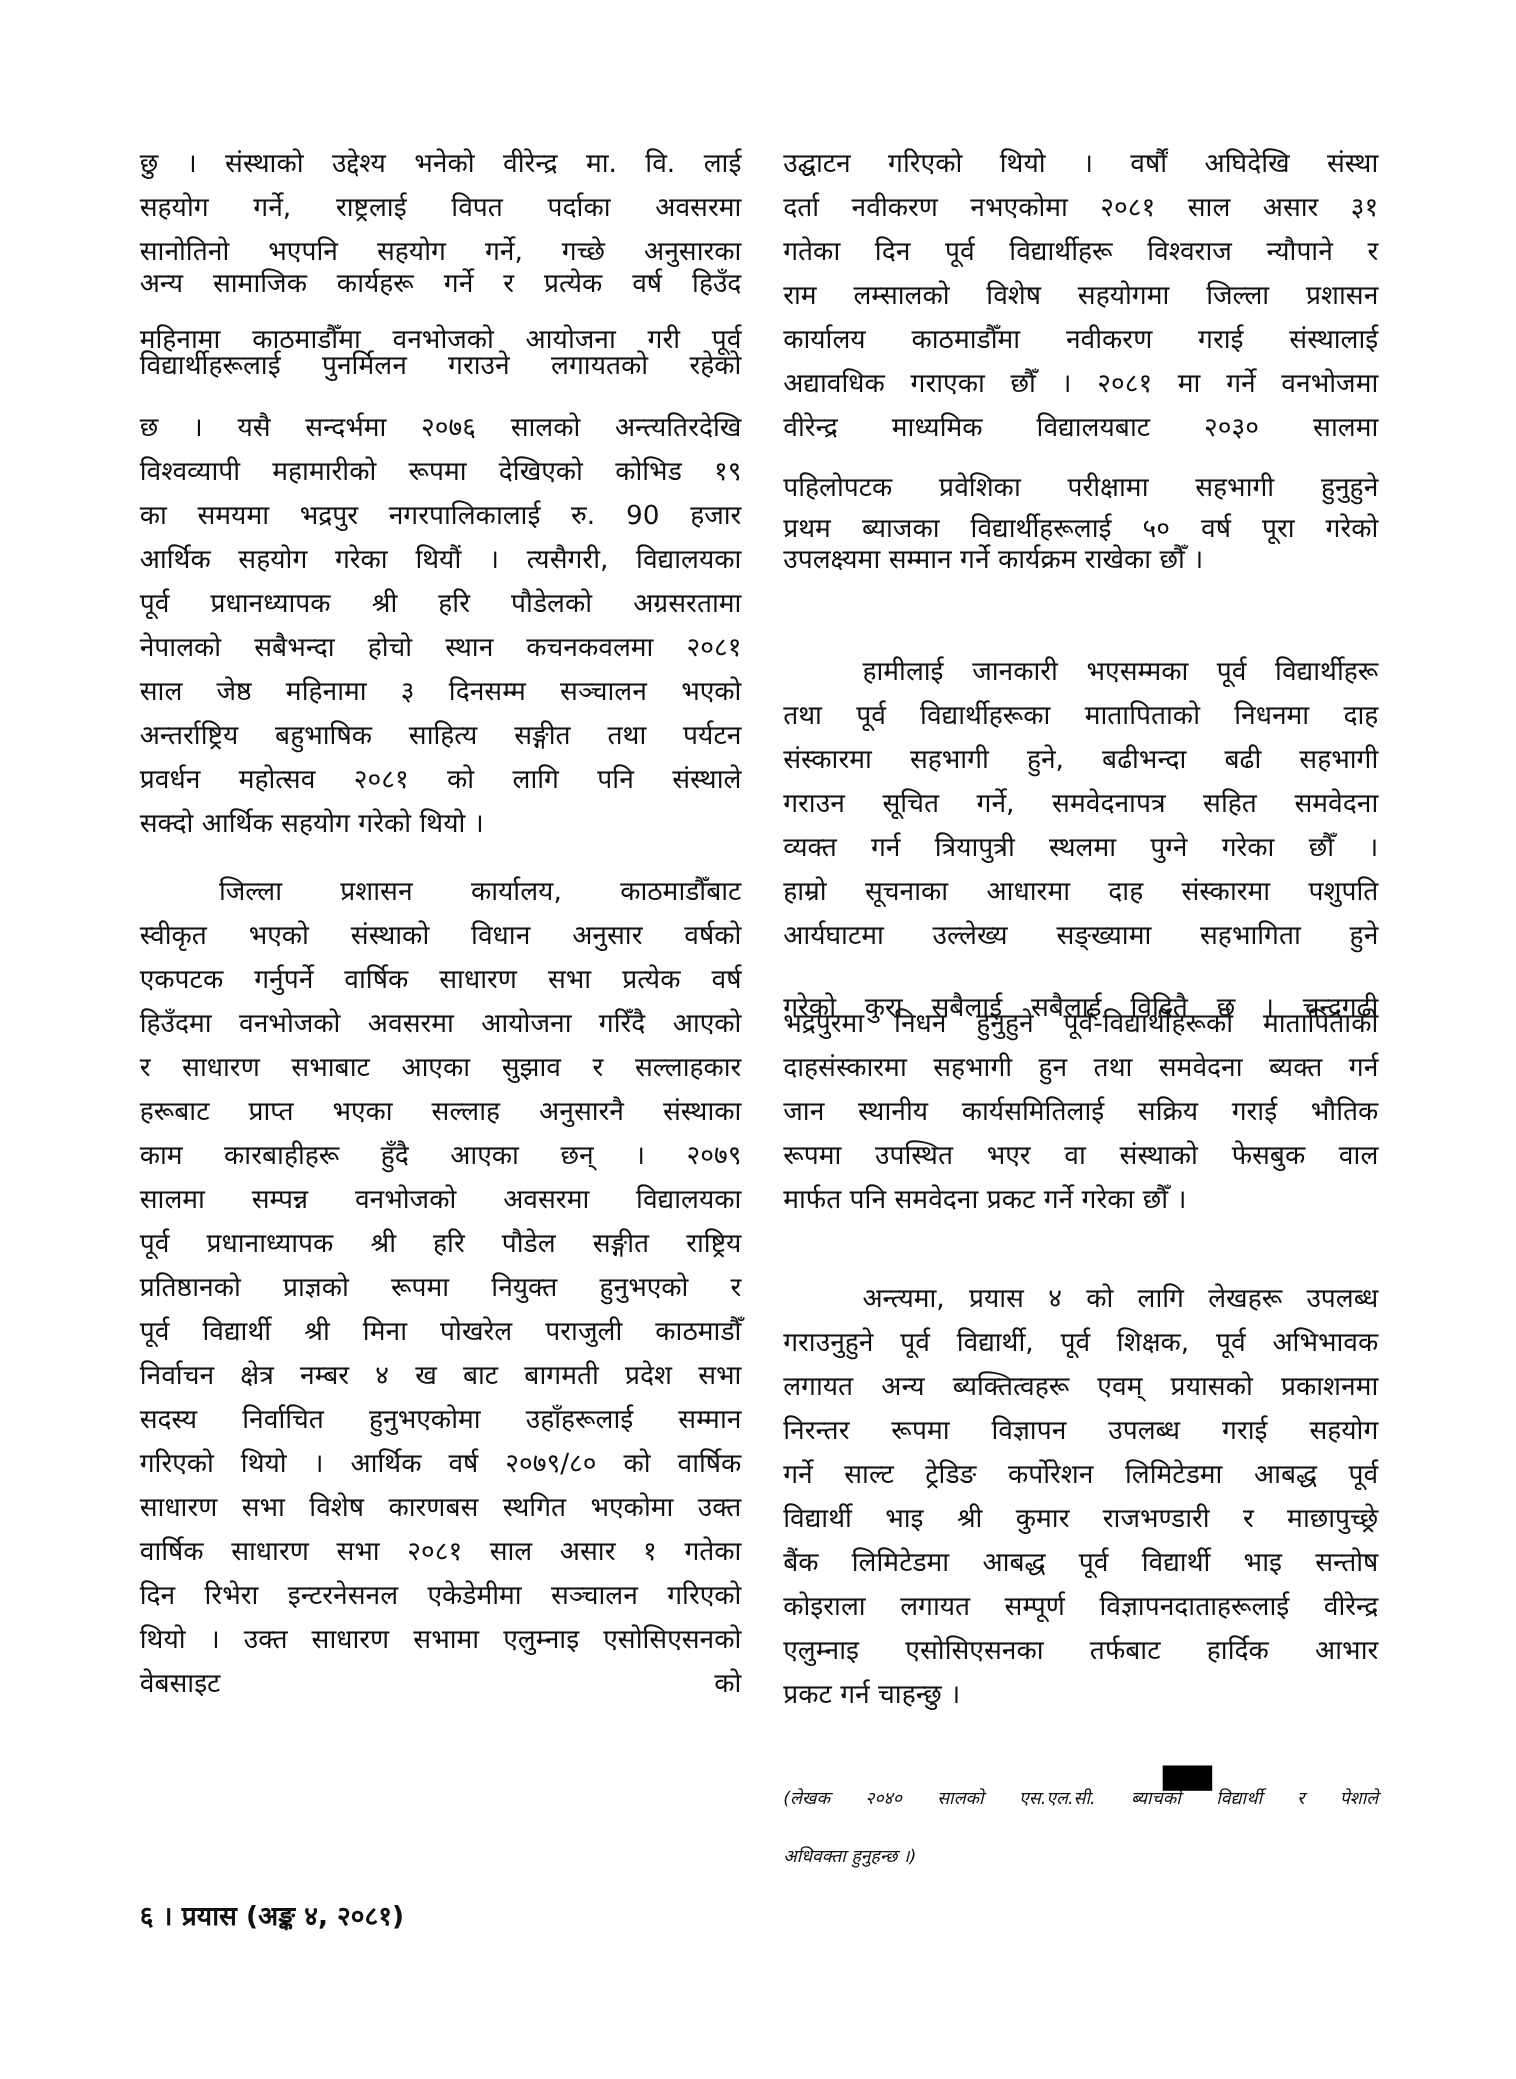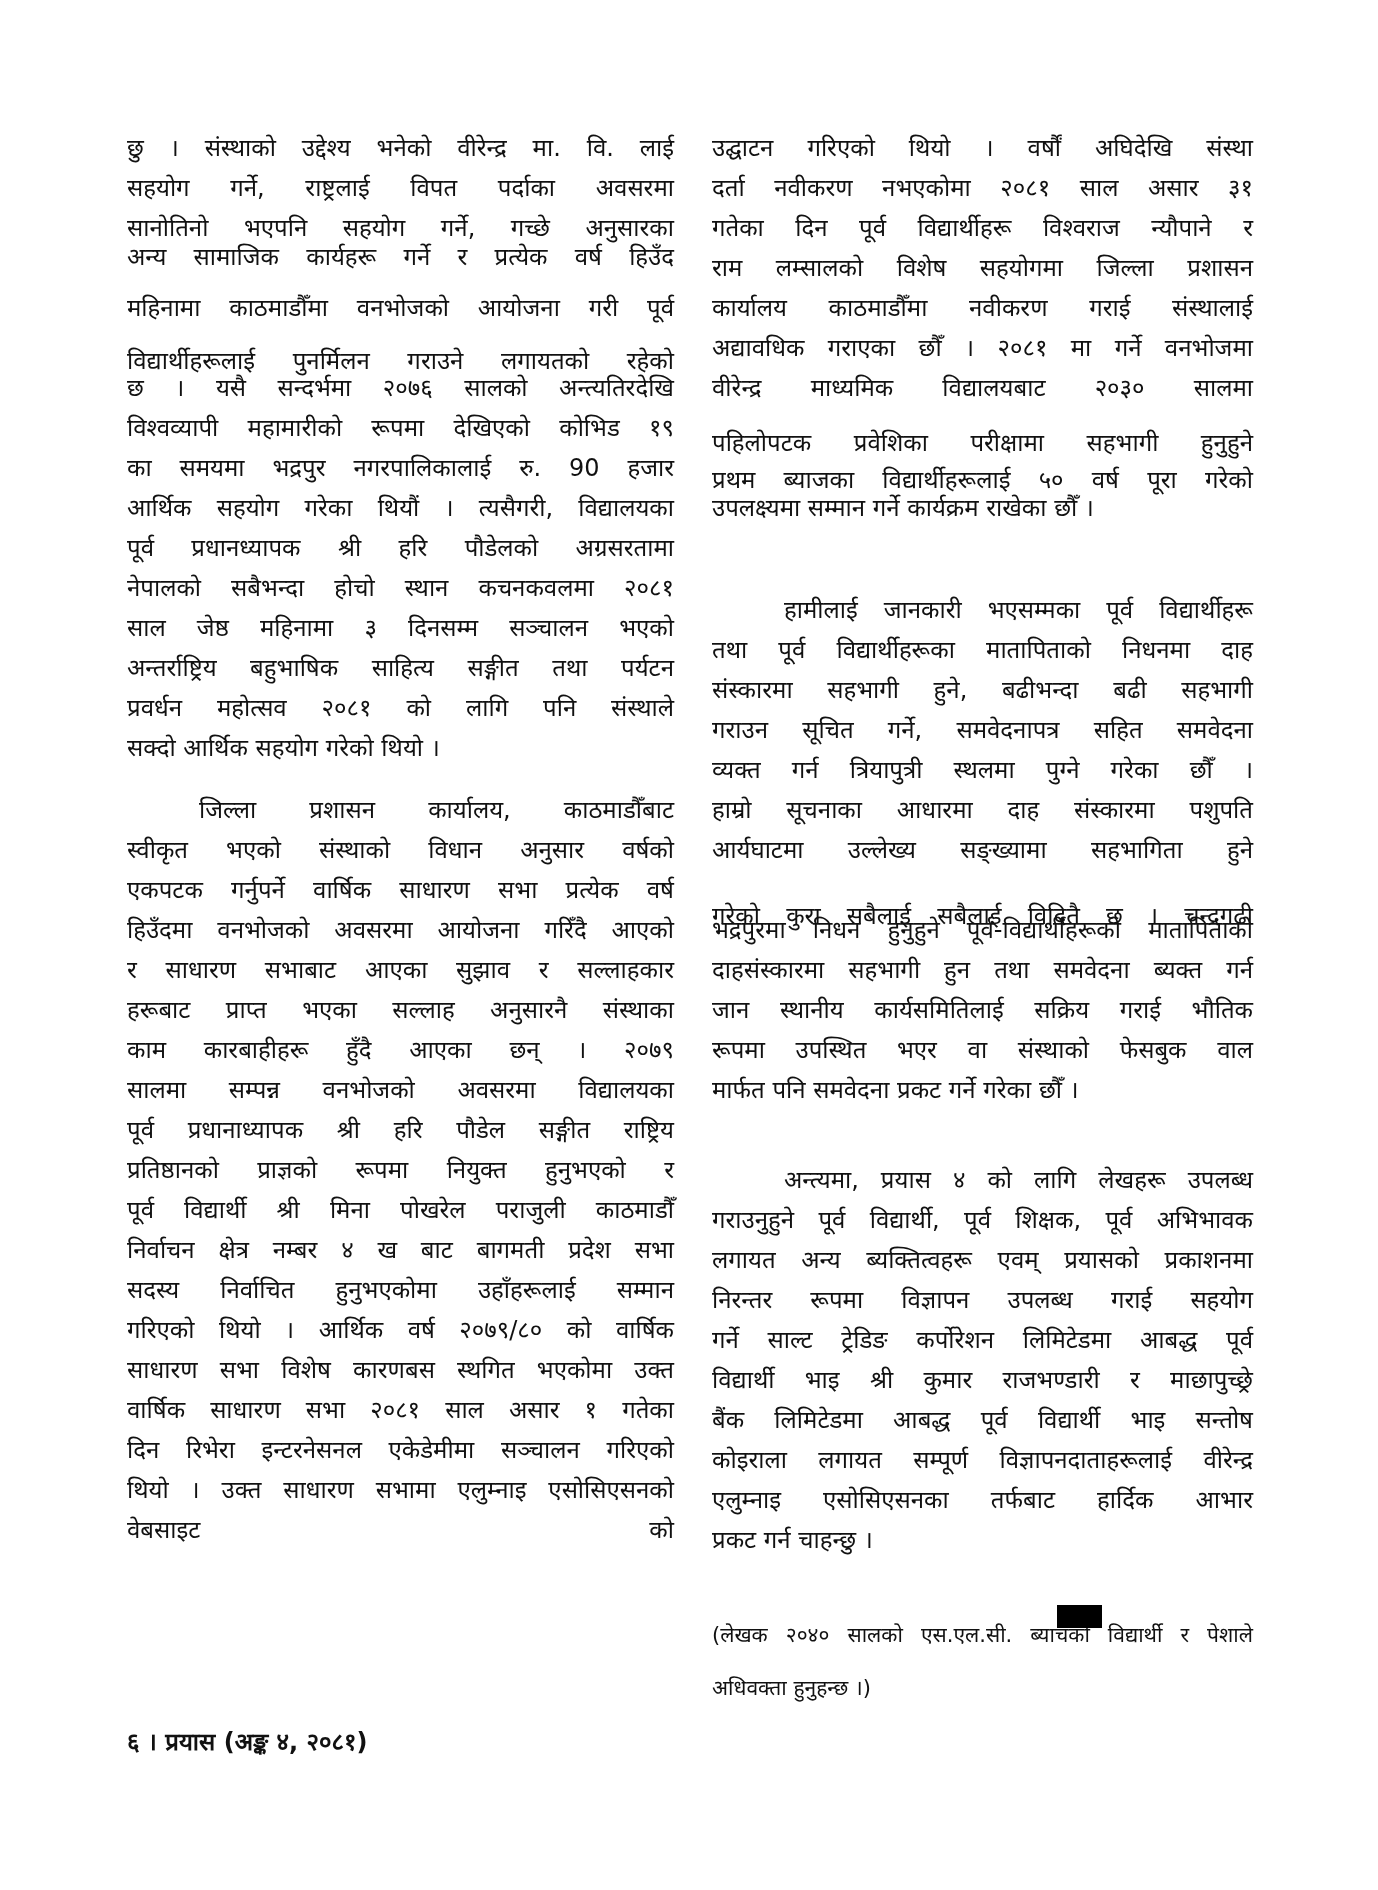--- a/index.html
+++ b/index.html
@@ -7,36 +7,36 @@
          font-family:"DejaVu Sans", "Liberation Sans", sans-serif; color:#111; }
   .page { position:absolute; left:0; top:0; width:1378px; height:1890px; background:#fff; }
   .col { position:absolute; top:0; }
   .col-left { left:127px; width:547px; }
   .col-right { left:712px; width:541px; }
   .line { position:absolute; left:0; right:0; height:40px; font-size:24px; line-height:40px;
           white-space:nowrap; text-align:justify; text-align-last:justify; letter-spacing:0; }
   .line.last { text-align-last:left; }
   .line.indent { padding-left:72px; box-sizing:border-box; }
   .url { font-family:"DejaVu Serif", "Liberation Serif", serif; }
-  .note { font-size:21px; }
+  .note { font-style:italic; font-size:16px; }
   .footer { position:absolute; left:127px; top:1722px; font-size:24px; font-weight:bold; line-height:40px; white-space:nowrap; }
   .redact { position:absolute; left:1057px; top:1605px; width:45px; height:23px; background:#000; }
 </style>
 </head>
 <body>
 
 <div class="page">
 
   <div class="col col-left">
     <div class="line" style="top:128px">छु । संस्थाको उद्देश्य भनेको वीरेन्द्र मा. वि. लाई</div>
     <div class="line" style="top:168px">सहयोग गर्ने, राष्ट्रलाई विपत पर्दाका अवसरमा</div>
     <div class="line" style="top:208px">सानोतिनो भएपनि सहयोग गर्ने, गच्छे अनुसारका</div>
     <div class="line" style="top:237px">अन्य सामाजिक कार्यहरू गर्ने र प्रत्येक वर्ष हिउँद</div>
     <div class="line" style="top:288px">महिनामा काठमाडौँमा वनभोजको आयोजना गरी पूर्व</div>
-    <div class="line" style="top:341px">विद्यार्थीहरूलाई पुनर्मिलन गराउने लगायतको रहेको</div>
+    <div class="line" style="top:312px">विद्यार्थीहरूलाई पुनर्मिलन गराउने लगायतको रहेको</div>
     <div class="line" style="top:368px">छ । यसै सन्दर्भमा २०७६ सालको अन्त्यतिरदेखि</div>
     <div class="line" style="top:408px">विश्वव्यापी महामारीको रूपमा देखिएको कोभिड १९</div>
     <div class="line" style="top:448px">का समयमा भद्रपुर नगरपालिकालाई रु. 90 हजार</div>
     <div class="line" style="top:488px">आर्थिक सहयोग गरेका थियौं । त्यसैगरी, विद्यालयका</div>
     <div class="line" style="top:528px">पूर्व प्रधानध्यापक श्री हरि पौडेलको अग्रसरतामा</div>
     <div class="line" style="top:568px">नेपालको सबैभन्दा होचो स्थान कचनकवलमा २०८१</div>
     <div class="line" style="top:608px">साल जेष्ठ महिनामा ३ दिनसम्म सञ्चालन भएको</div>
     <div class="line" style="top:648px">अन्तर्राष्ट्रिय बहुभाषिक साहित्य सङ्गीत तथा पर्यटन</div>
     <div class="line" style="top:688px">प्रवर्धन महोत्सव २०८१ को लागि पनि संस्थाले</div>
     <div class="line last" style="top:728px">सक्दो आर्थिक सहयोग गरेको थियो ।</div>

